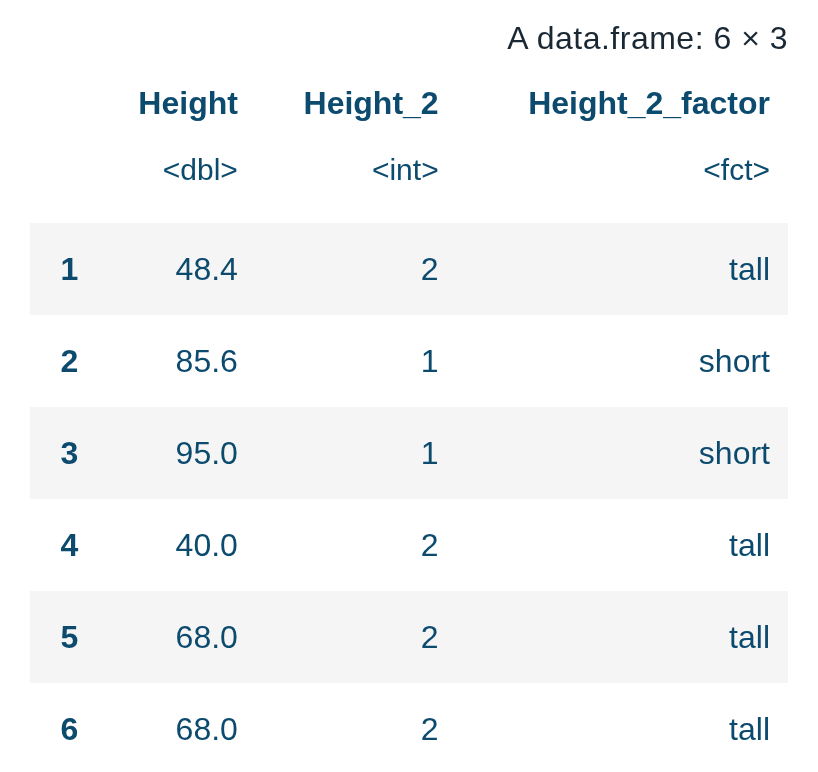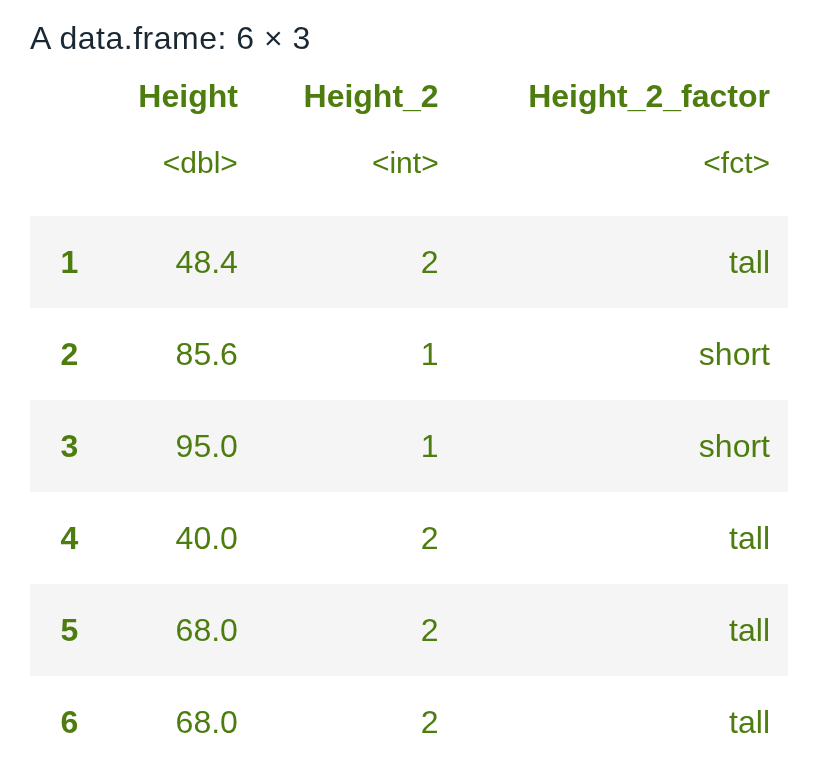--- a/index.html
+++ b/index.html
@@ -9,35 +9,35 @@
     }
     body {
       font-family: Arial, Helvetica, sans-serif;
       background: #ffffff;
       width: 818px;
       height: 772px;
       padding: 20px 30px;
       color: #1a2833;
     }
     .caption {
-      text-align: left;
+      text-align: right;
       font-size: 32px;
       font-weight: 400;
       color: #1a2833;
-      margin-bottom: 7px;
+      margin-bottom: 14px;
       letter-spacing: 0.5px;
     }
     table {
       border-collapse: collapse;
       width: 100%;
     }
     th, td {
       text-align: right;
       padding: 0 18px;
-      color: #4d7c0f;
+      color: #0c4a6e;
     }
     thead .col-names th {
       font-size: 32px;
       font-weight: 700;
       height: 64px;
       vertical-align: middle;
     }
     thead .col-types th {
       font-size: 30px;
       font-weight: 400;

